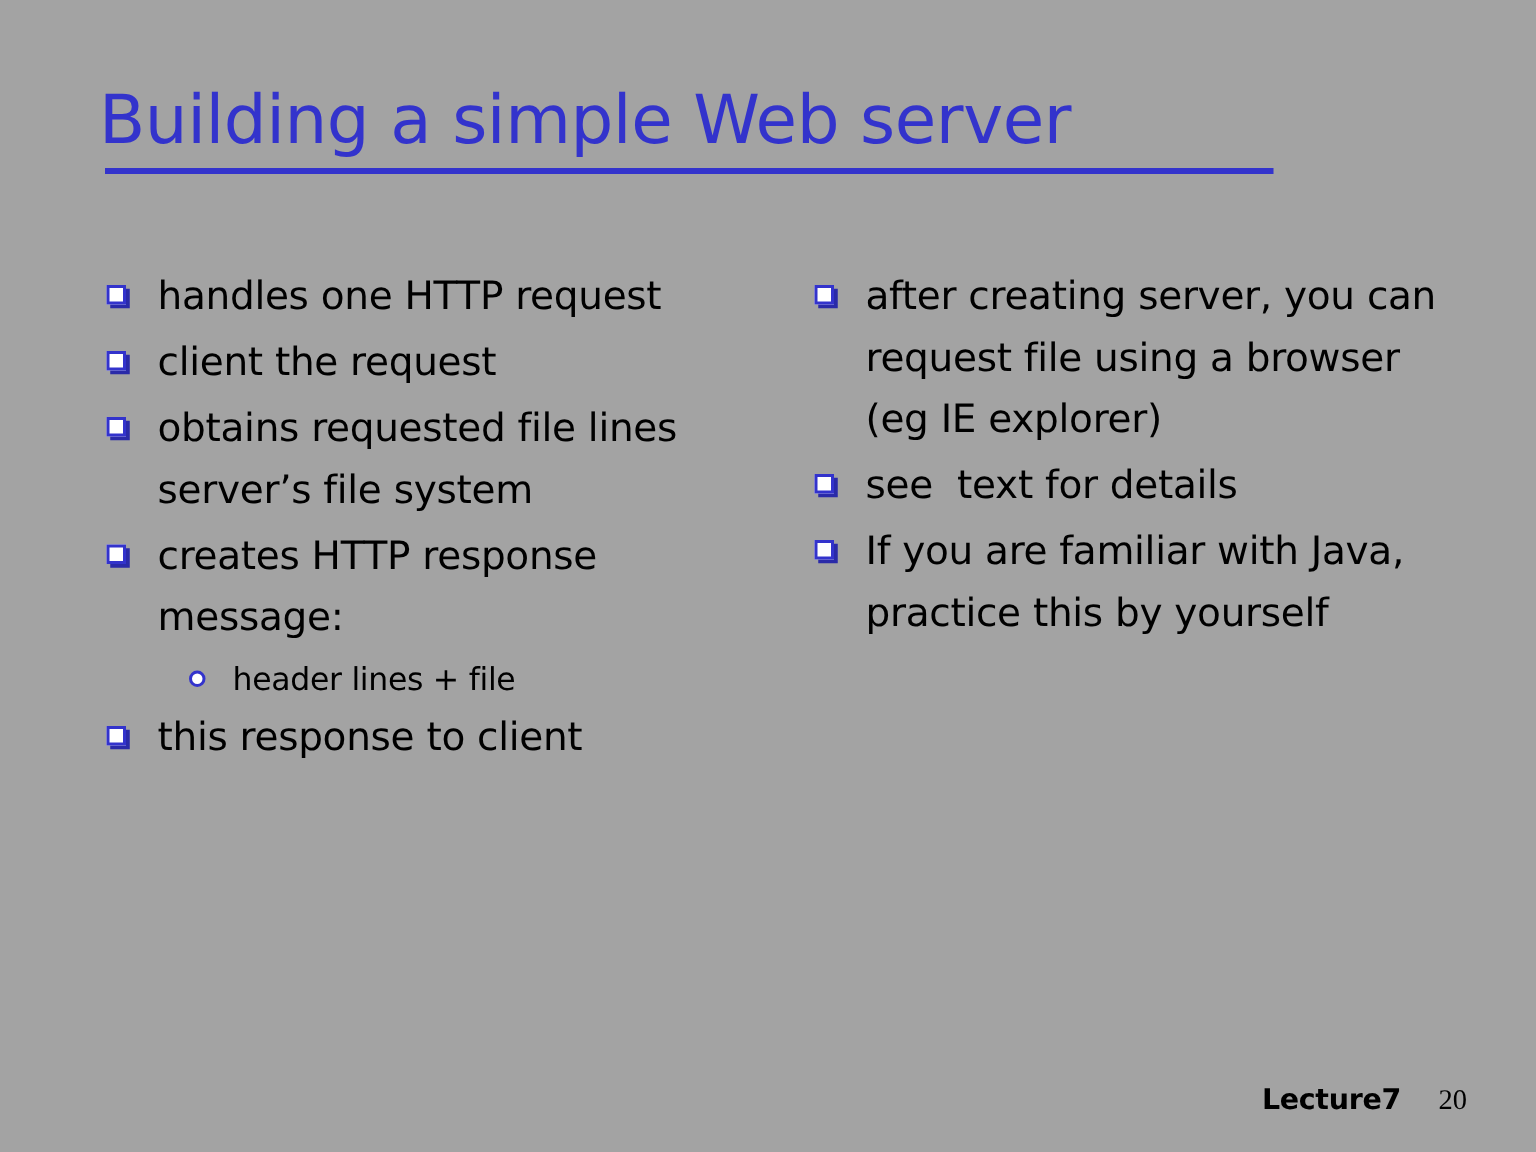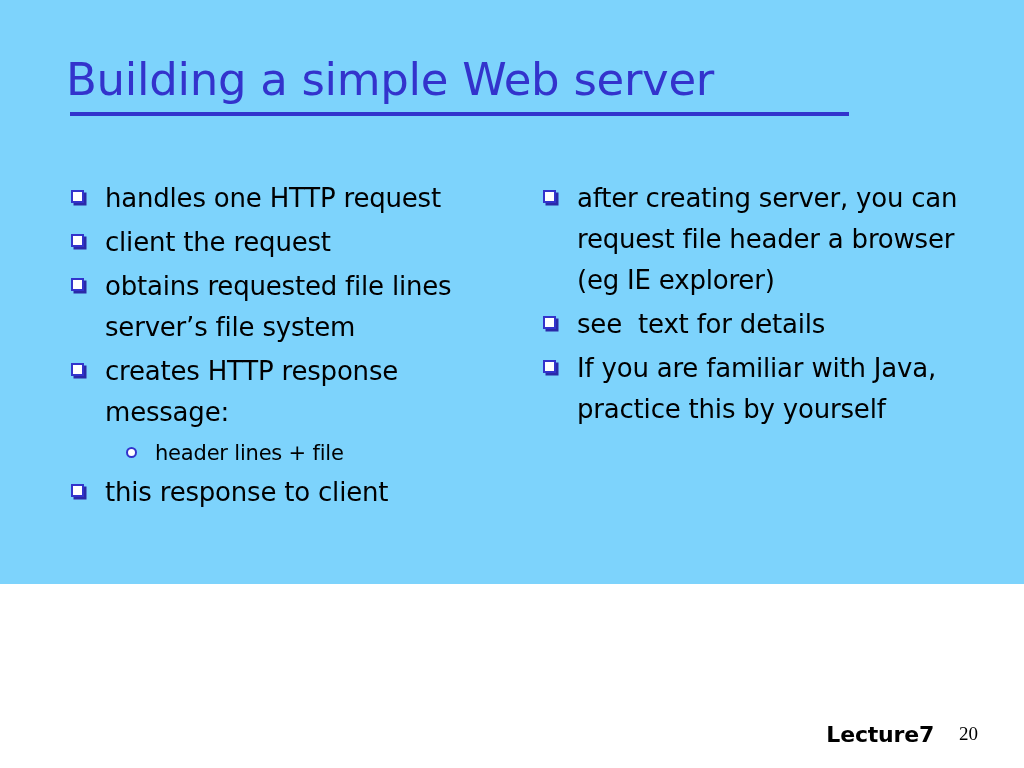--- a/index.html
+++ b/index.html
@@ -11,22 +11,22 @@
     width: 1024px;
     height: 768px;
     overflow: hidden;
     font-family: "DejaVu Sans", sans-serif;
     -webkit-font-smoothing: antialiased;
   }
 
   #slide {
     position: relative;
     width: 1024px;
-    height: 584px;
-    background: #7dd3fc;
+    height: 768px;
+    background: #a3a3a3;
   }
 
   
   #title-block {
     position: absolute;
     left: 66px;
     top: 52px;
     width: 790px;
   }
   #slide-title {
@@ -127,21 +127,21 @@
     left: 0;
     top: 722px;
     width: 1024px;
     height: 40px;
   }
   #footer-lecture {
     position: absolute;
     right: 90px;
     top: 0;
     font-family: "DejaVu Sans", sans-serif;
-    font-size: 22px;
+    font-size: 19px;
     font-weight: 700;
     color: #000000;
     letter-spacing: -0.2px;
   }
   #footer-pagenum {
     position: absolute;
     right: 46px;
     top: 1px;
     font-family: "Liberation Serif", serif;
     font-size: 19px;
@@ -192,21 +192,21 @@
         <span class="marker-square"></span>
         <span class="bullet-text">this response to client</span>
       </div>
 
     </div>
 
     <div class="column" id="column-right">
 
       <div class="bullet-item">
         <span class="marker-square"></span>
-        <span class="bullet-text">after creating server, you can request file header a browser (eg IE explorer)</span>
+        <span class="bullet-text">after creating server, you can request file using a browser (eg IE explorer)</span>
       </div>
 
       <div class="bullet-item">
         <span class="marker-square"></span>
         <span class="bullet-text">see  text for details</span>
       </div>
 
       <div class="bullet-item">
         <span class="marker-square"></span>
         <span class="bullet-text">If you are familiar with Java, practice this by yourself</span>

